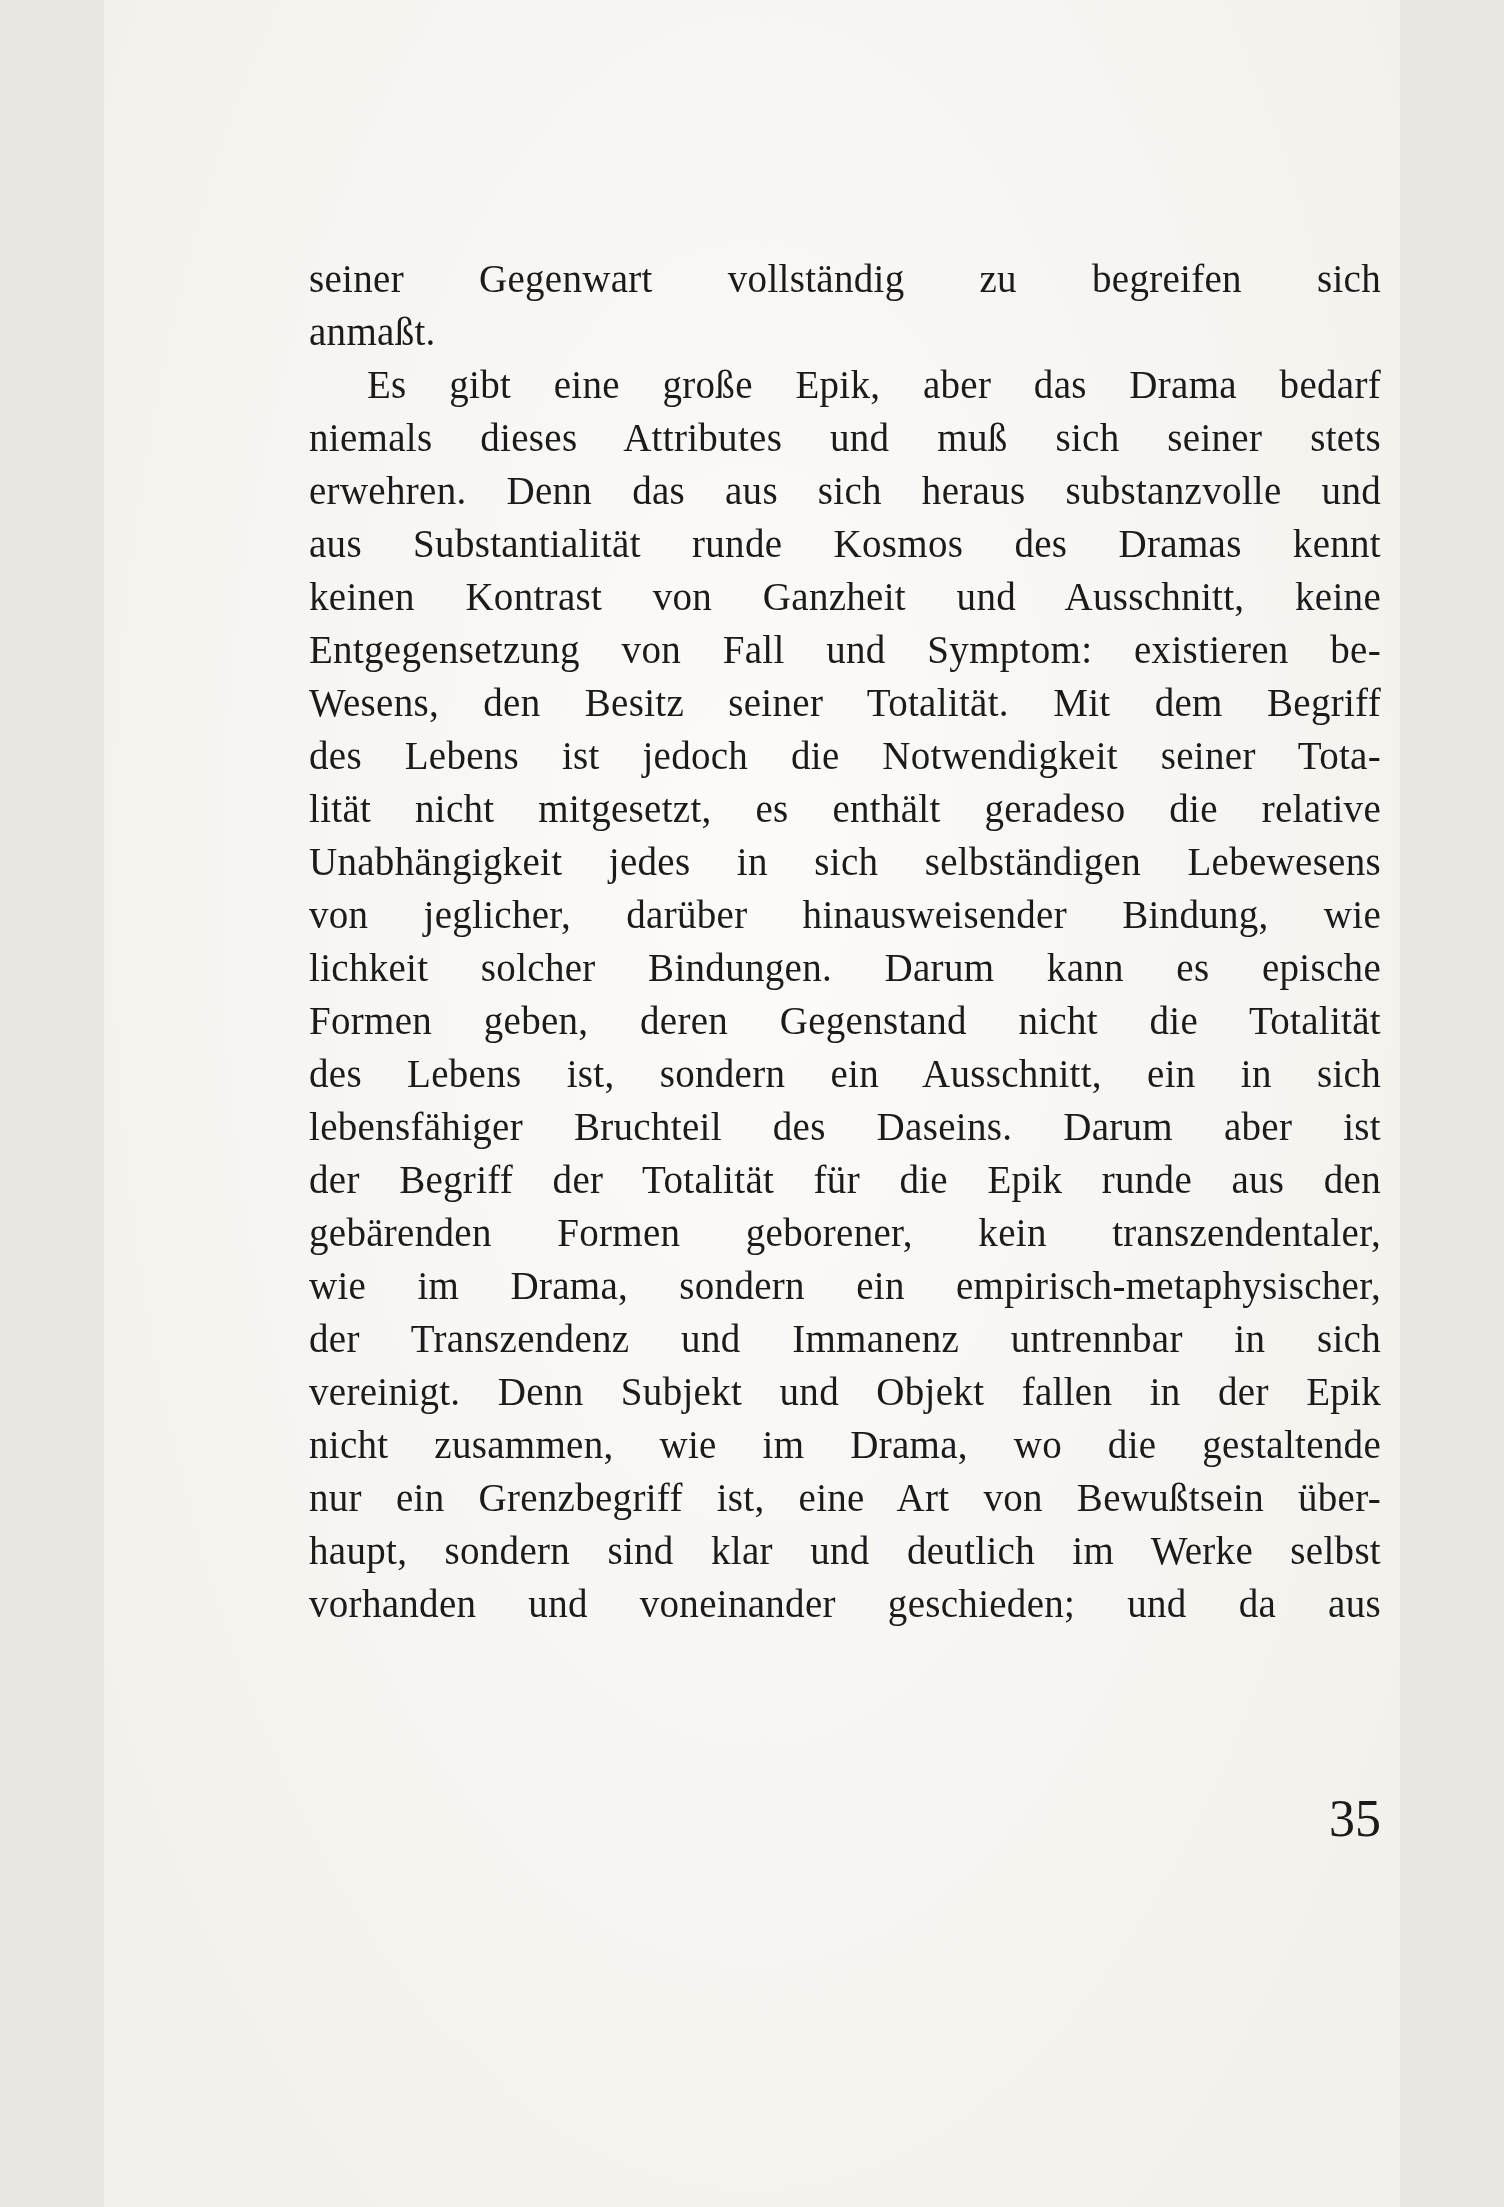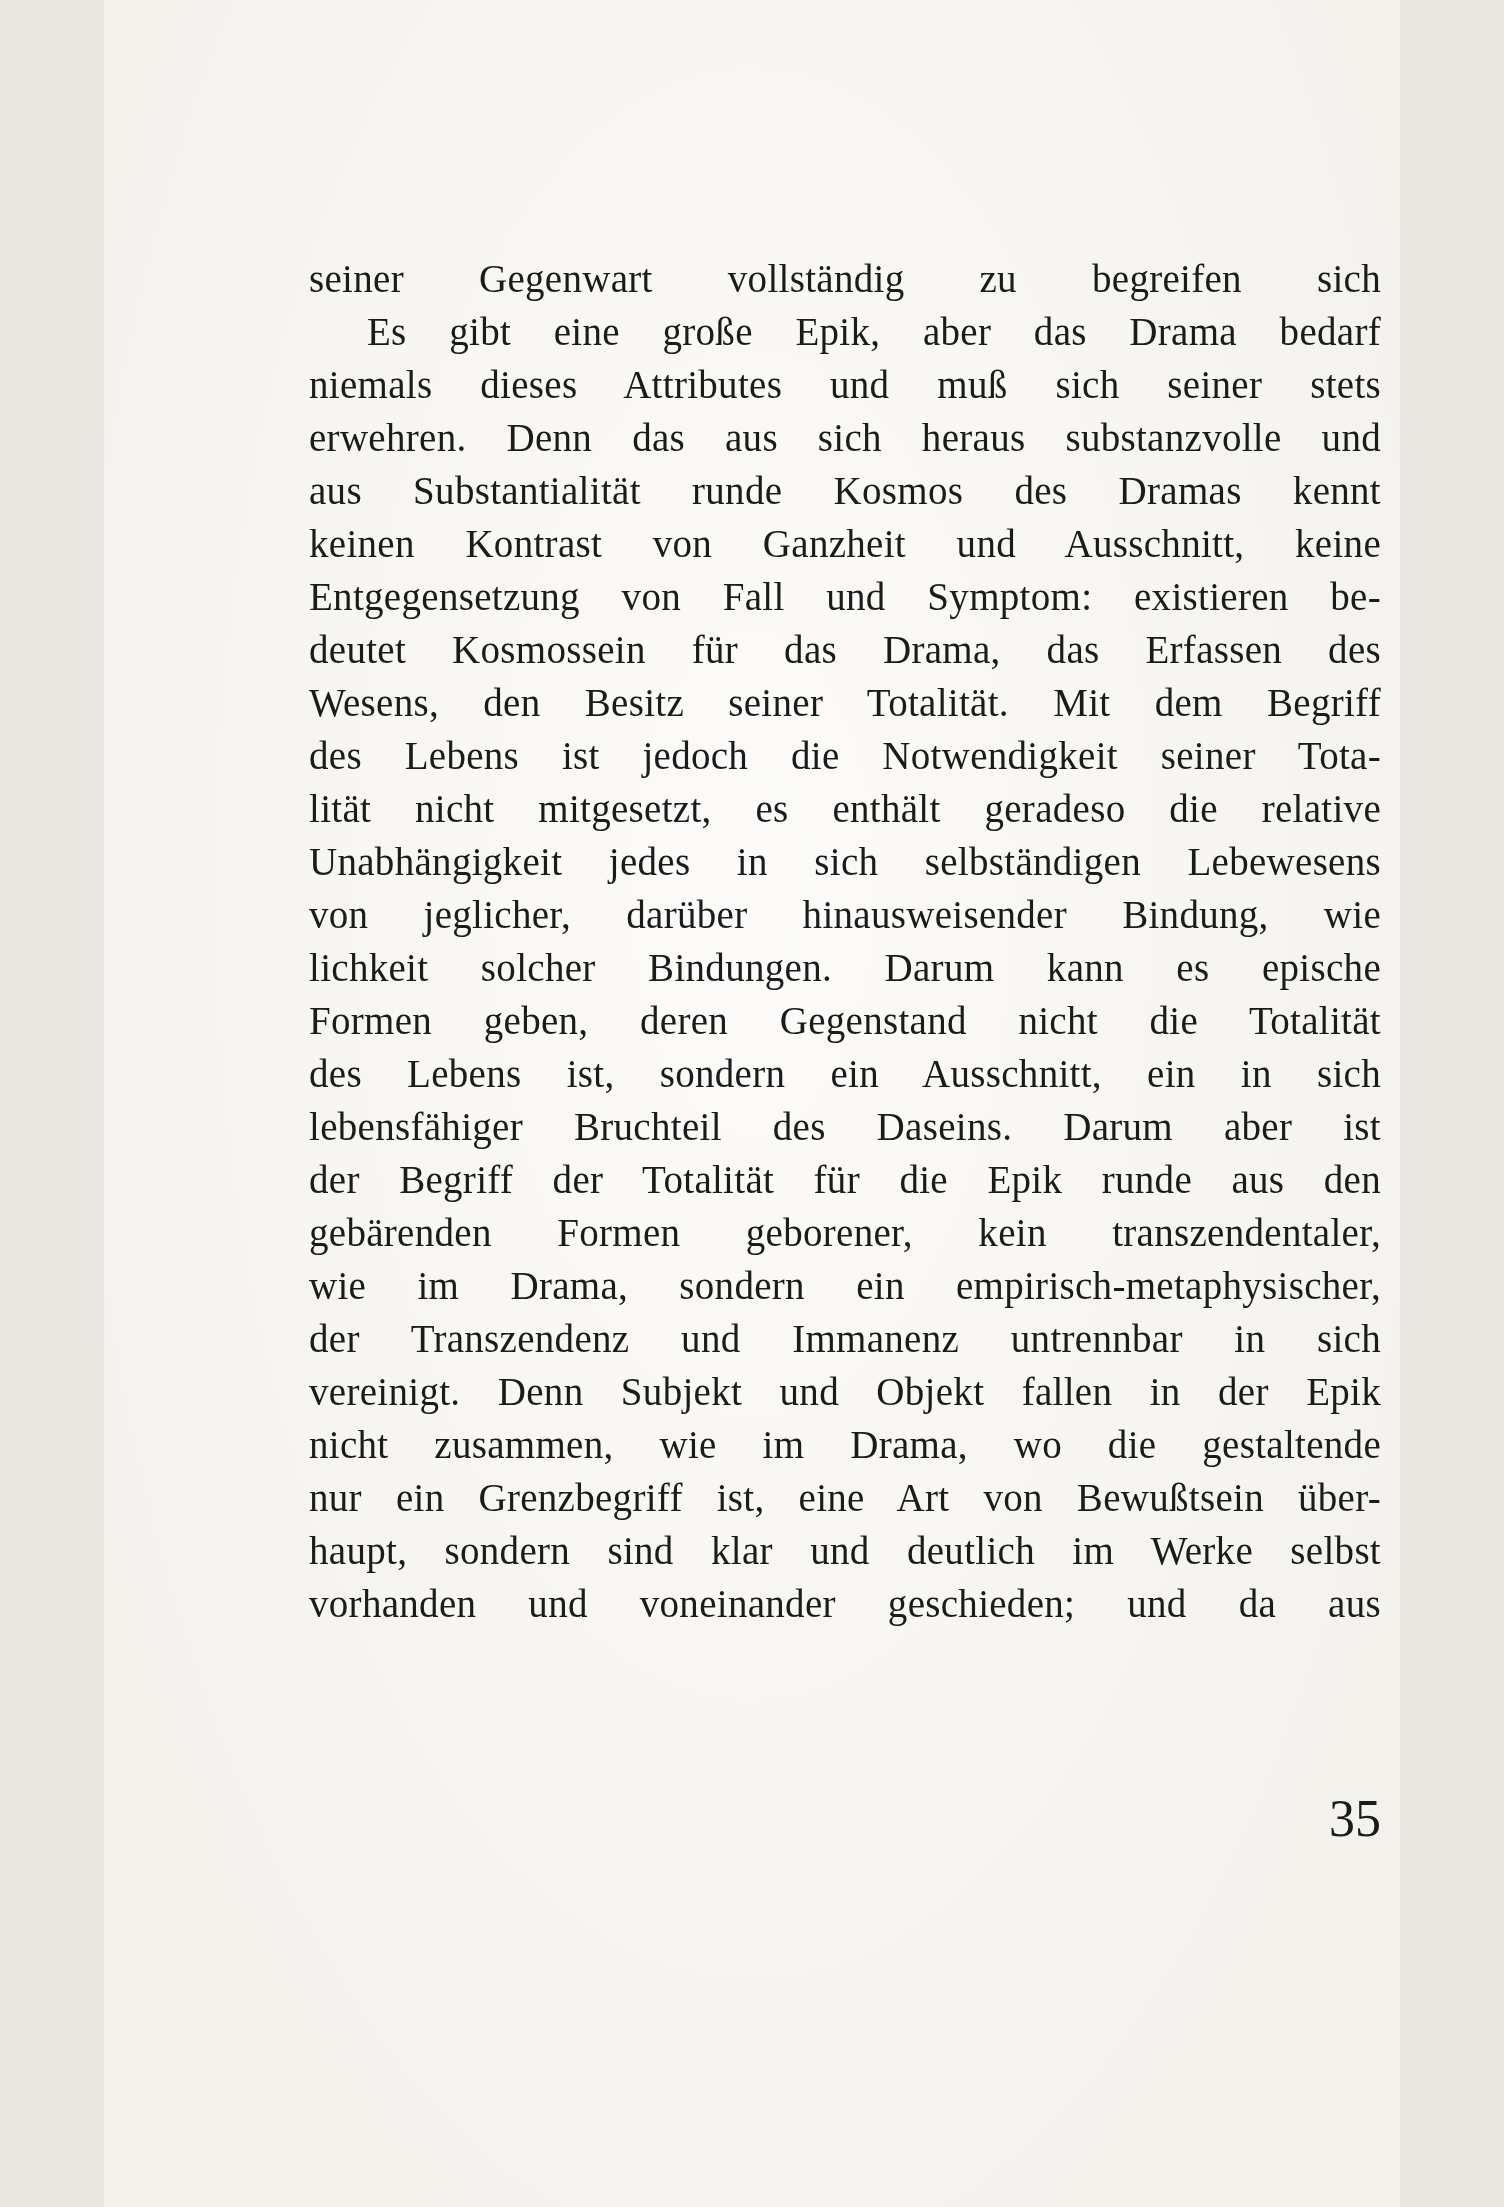--- a/index.html
+++ b/index.html
@@ -49,27 +49,27 @@
     line-height: 53px;
     color: #1b1b1b;
   }
 </style>
 </head>
 <body>
 
 <div class="page">
   <div class="text-block">
       <div class="line j">seiner Gegenwart vollständig zu begreifen sich</div>
+      <div class="line">anmaßt.</div>
       <div class="line j ind">Es gibt eine große Epik, aber das Drama bedarf</div>
       <div class="line j">niemals dieses Attributes und muß sich seiner stets</div>
       <div class="line j">erwehren. Denn das aus sich heraus substanzvolle und</div>
       <div class="line j">aus Substantialität runde Kosmos des Dramas kennt</div>
       <div class="line j">keinen Kontrast von Ganzheit und Ausschnitt, keine</div>
       <div class="line j">Entgegensetzung von Fall und Symptom: existieren be-</div>
-      <div class="line j">deutet Kosmossein für das Drama, das Erfassen des</div>
       <div class="line j">Wesens, den Besitz seiner Totalität. Mit dem Begriff</div>
       <div class="line j">des Lebens ist jedoch die Notwendigkeit seiner Tota-</div>
       <div class="line j">lität nicht mitgesetzt, es enthält geradeso die relative</div>
       <div class="line j">Unabhängigkeit jedes in sich selbständigen Lebewesens</div>
       <div class="line j">von jeglicher, darüber hinausweisender Bindung, wie</div>
       <div class="line j">lichkeit solcher Bindungen. Darum kann es epische</div>
       <div class="line j">Formen geben, deren Gegenstand nicht die Totalität</div>
       <div class="line j">des Lebens ist, sondern ein Ausschnitt, ein in sich</div>
       <div class="line j">lebensfähiger Bruchteil des Daseins. Darum aber ist</div>
       <div class="line j">der Begriff der Totalität für die Epik runde aus den</div>

